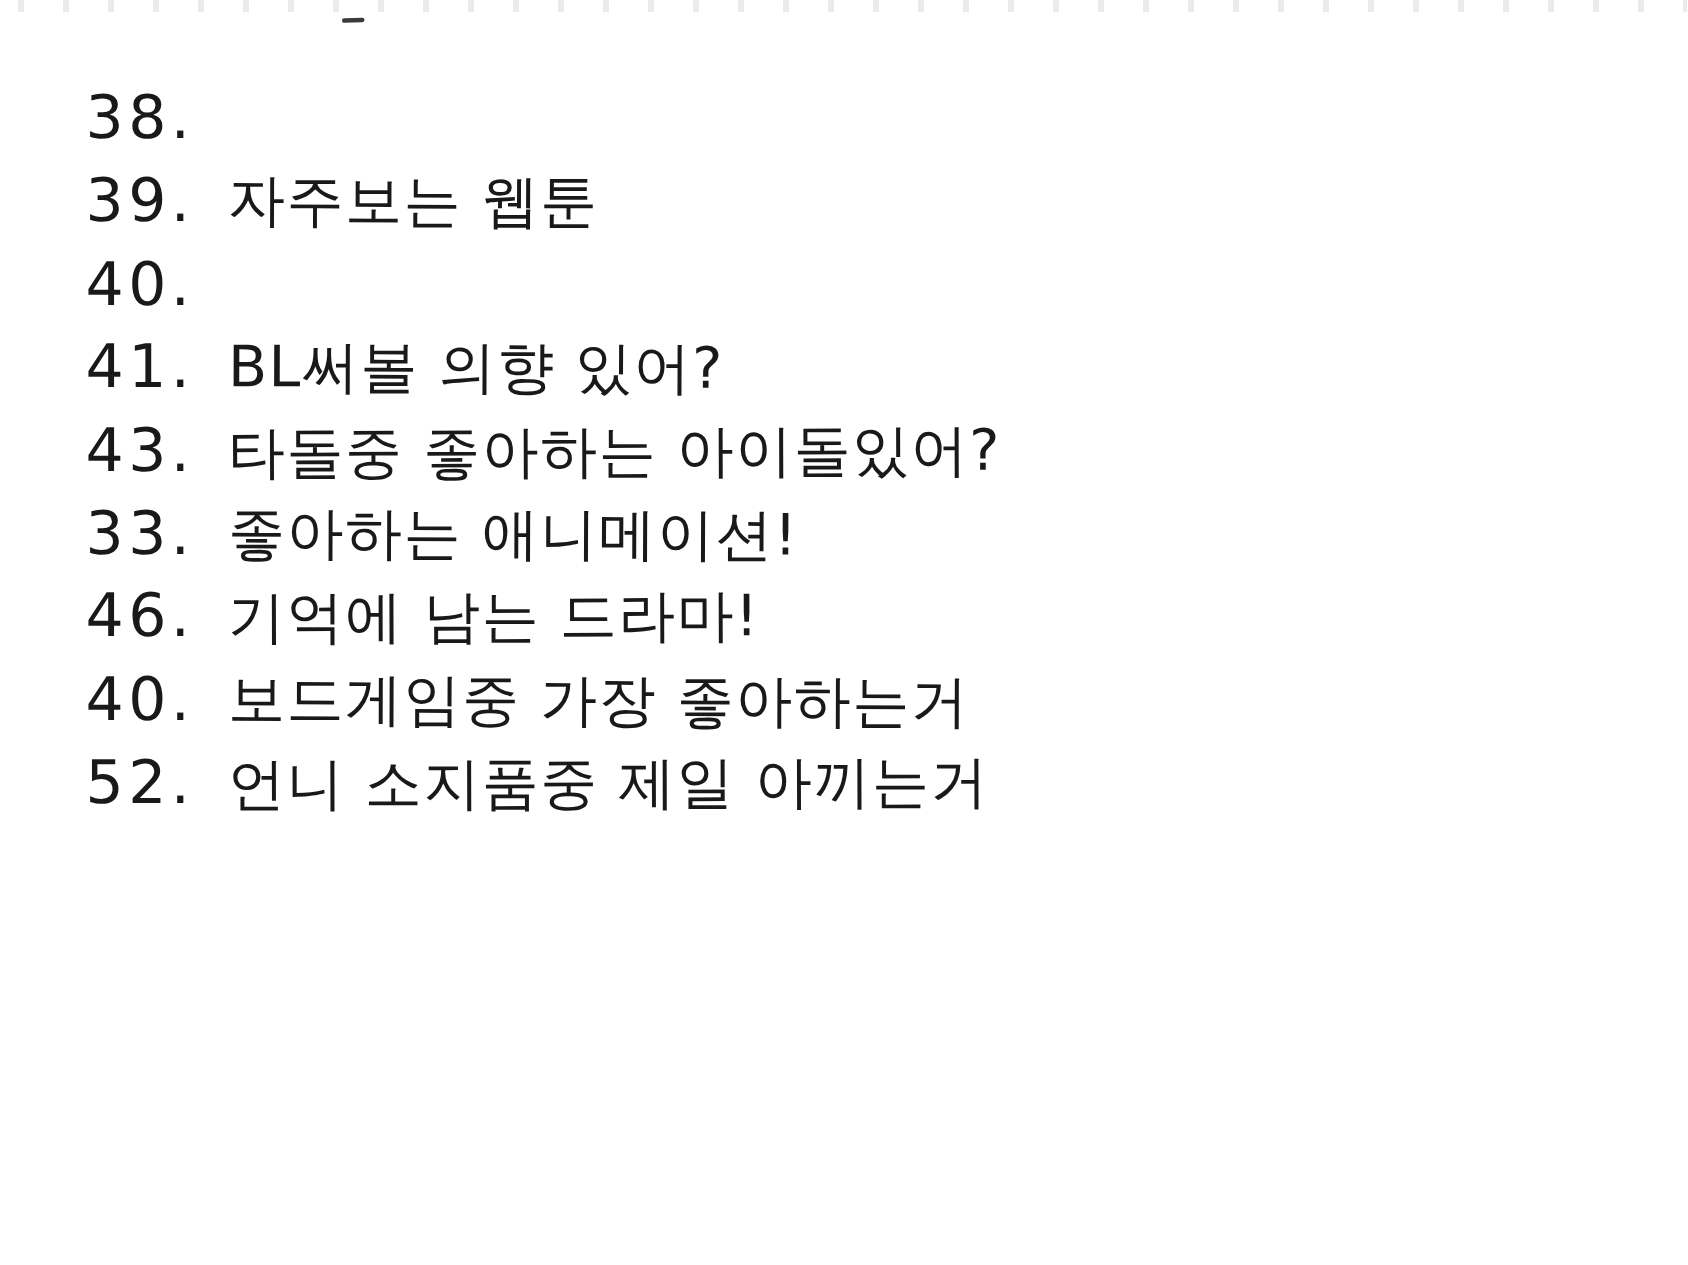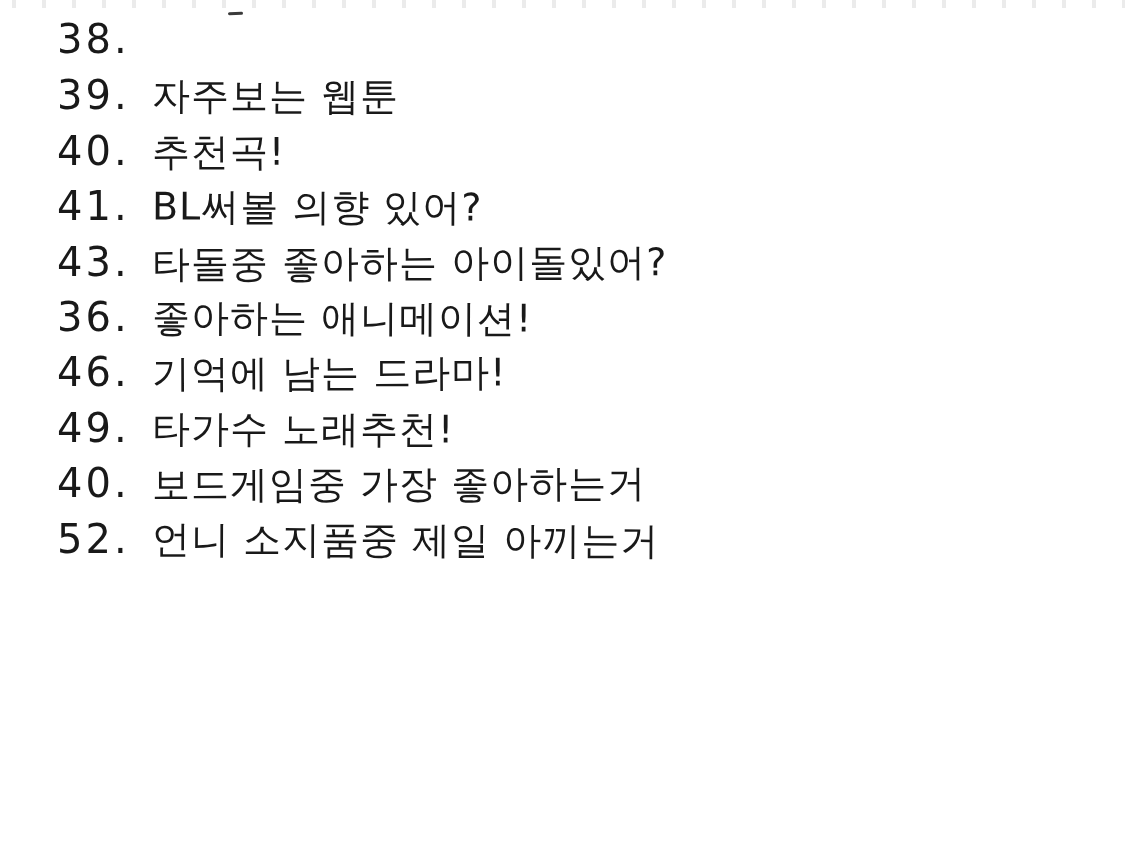--- a/index.html
+++ b/index.html
@@ -53,20 +53,21 @@
     font-size: 38px;
     letter-spacing: 1px;
     white-space: nowrap;
   }
   .num {
     display: inline-block;
     min-width: 66px;
     margin-right: 22px;
     font-size: 40px;
     letter-spacing: 3px;
+    margin-top: 40px;
   }
   .txt {
     display: inline-block;
   }
   
   .row:nth-child(odd) .txt { transform: rotate(-0.2deg); }
   .row:nth-child(even) .txt { transform: rotate(0.2deg); }
 </style>
 </head>
 <body>
@@ -78,41 +79,36 @@
   <div class="list">
     <div class="row">
       <span class="num">38.</span>
     </div>
     <div class="row">
       <span class="num">39.</span>
       <span class="txt">자주보는 웹툰</span>
     </div>
     <div class="row">
       <span class="num">40.</span>
-      <span class="txt">추천곡!</span>
     </div>
     <div class="row">
       <span class="num">41.</span>
       <span class="txt">BL써볼 의향 있어?</span>
     </div>
     <div class="row">
       <span class="num">43.</span>
       <span class="txt">타돌중 좋아하는 아이돌있어?</span>
     </div>
     <div class="row">
-      <span class="num">36.</span>
+      <span class="num">33.</span>
       <span class="txt">좋아하는 애니메이션!</span>
     </div>
     <div class="row">
       <span class="num">46.</span>
       <span class="txt">기억에 남는 드라마!</span>
-    </div>
-    <div class="row">
-      <span class="num">49.</span>
-      <span class="txt">타가수 노래추천!</span>
     </div>
     <div class="row">
       <span class="num">40.</span>
       <span class="txt">보드게임중 가장 좋아하는거</span>
     </div>
     <div class="row">
       <span class="num">52.</span>
       <span class="txt">언니 소지품중 제일 아끼는거</span>
     </div>
   </div>

